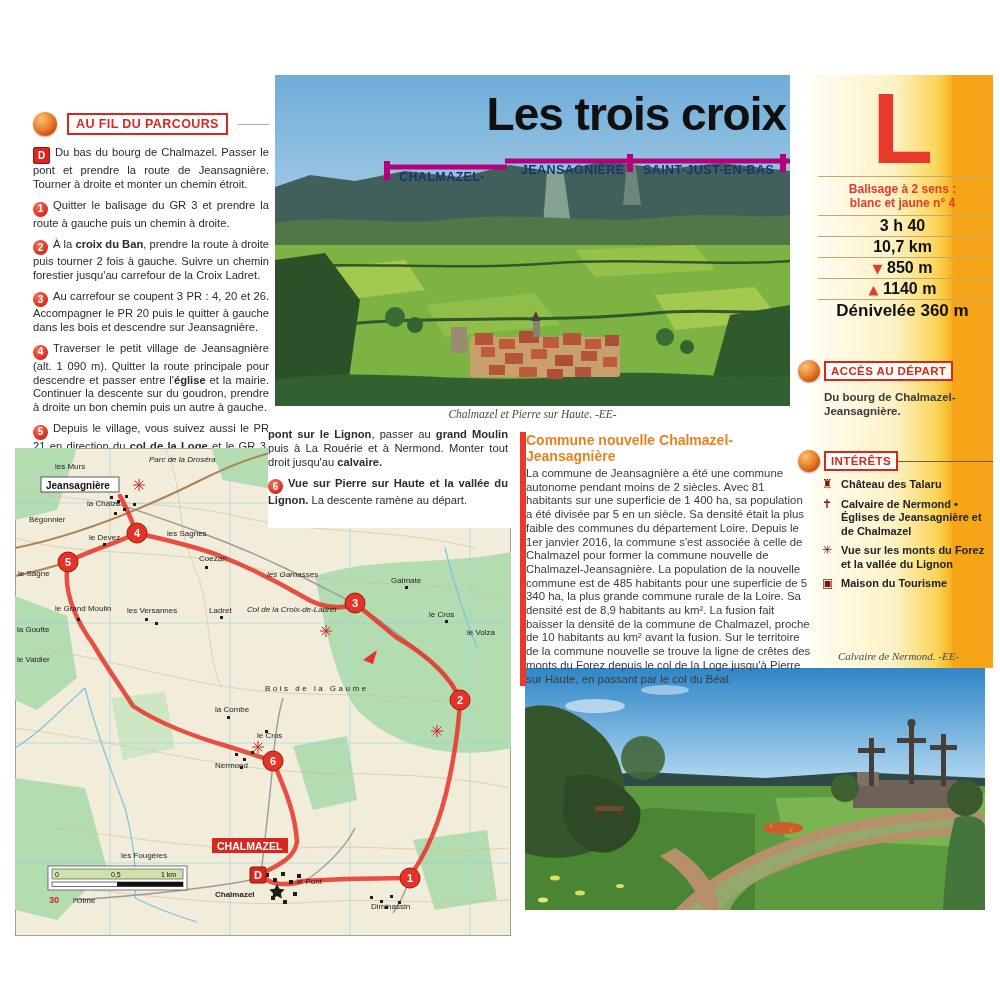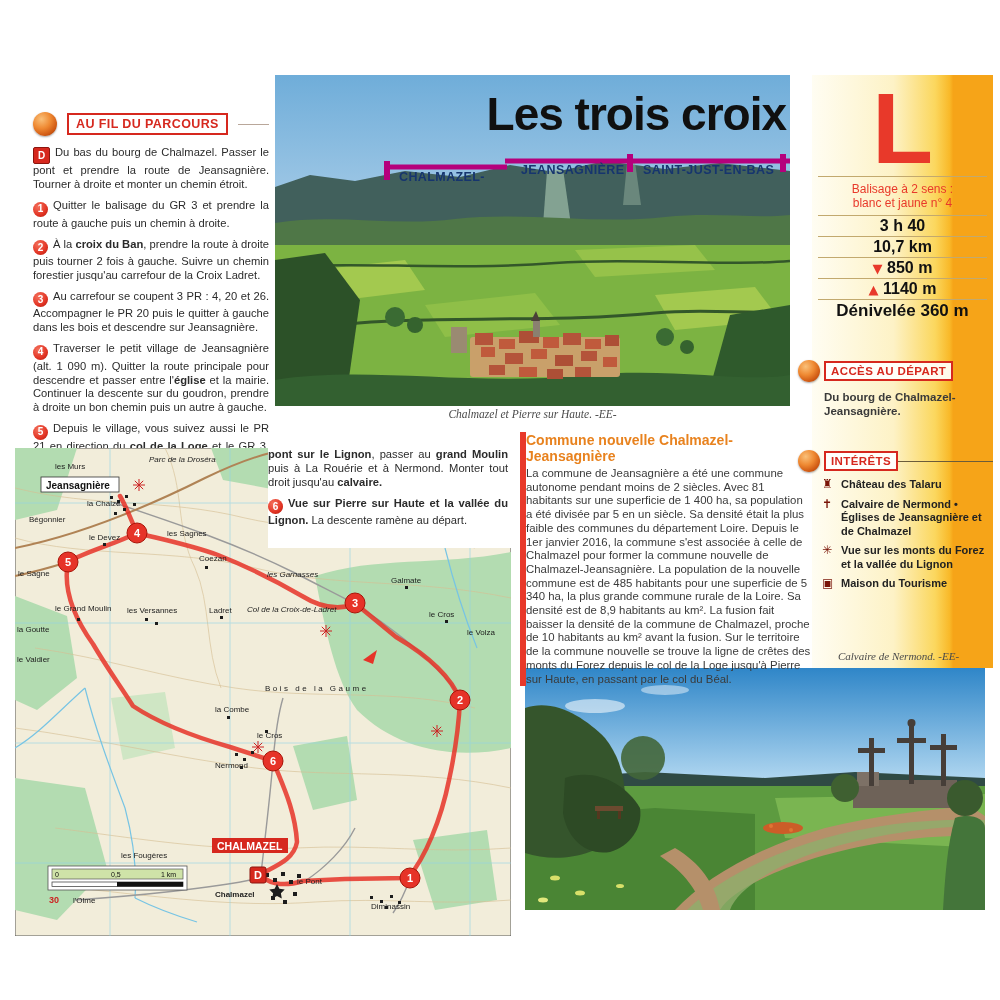--- a/index.html
+++ b/index.html
@@ -27,36 +27,36 @@
   
   #main-photo{left:275px;top:75px;width:515px;height:331px;}
   #main-photo svg{display:block;}
   #main-title{position:absolute;right:4px;top:16px;font-size:46px;font-weight:bold;color:#101010;
     letter-spacing:-1px;line-height:1;}
   .commune-name{fill:#16356e;font-weight:bold;font-size:12.5px;letter-spacing:.4px;}
   #main-caption{left:275px;top:408px;width:515px;text-align:center;font-family:"Liberation Serif","DejaVu Serif",serif;
     font-style:italic;font-size:11.5px;color:#4a4a4a;}
 
   
-  #continuation{left:268px;top:420px;width:248px;height:100px;background:#fff;padding-top:8px;z-index:5;margin-top:20px;}
+  #continuation{left:268px;top:420px;width:248px;height:100px;background:#fff;padding-top:8px;z-index:5;}
   #continuation .step{width:240px;}
 
   
   #article{left:520px;top:432px;width:292px;z-index:5;}
   #article-inner{border-left:6px solid #e8392a;}
   #article-title{color:#e8821e;font-weight:bold;font-size:14px;margin-bottom:3px;}
   #article-body{font-size:11.4px;line-height:13.7px;color:#3a3a3a;text-align:left;}
 
   
   #info-panel{left:812px;top:75px;width:181px;height:593px;
     background:linear-gradient(90deg,#fffdf2 0%,#fdf2c6 45%,#fbd75e 68%,#f9b929 76%,#f6a418 78%,#f6a418 100%);}
   #big-letter{display:block;text-align:center;margin-top:6px;font-size:100px;line-height:95px;
     font-weight:bold;color:#e8392a;}
   .sep{border-top:1px solid #c2a96e;margin:0 6px;}
-  #balisage{color:#e8392a;font-weight:normal;font-size:12px;text-align:center;line-height:14px;margin:5px 16px;}
+  #balisage{color:#e8392a;font-weight:bold;font-size:12px;text-align:center;line-height:14px;margin:5px 16px;}
   .stat-row{text-align:center;font-weight:bold;font-size:16px;color:#111;padding:1px 0;}
   .stat-row .tri-down,.stat-row .tri-up{color:#e8392a;font-family:"DejaVu Sans",sans-serif;font-size:13px;}
   #denivelee{font-size:17px;}
   .panel-section{position:relative;margin-top:0;}
   .panel-header{display:flex;align-items:center;position:relative;margin-left:-14px;}
   .panel-header .orange-ball{width:22px;height:22px;}
   .panel-header .header-box{font-size:11.5px;padding:2px 5px;margin-left:4px;background:rgba(255,255,255,.9);}
   .panel-header .header-line{border-top:1px solid #6b5c3a;}
   #acces-text{font-weight:bold;font-size:11.5px;line-height:14px;color:#3a3a3a;margin:8px 10px 0 12px;}
   .interet-item{display:flex;gap:5px;margin:6px 8px 0 10px;font-weight:bold;font-size:11px;line-height:13.5px;color:#222;}

